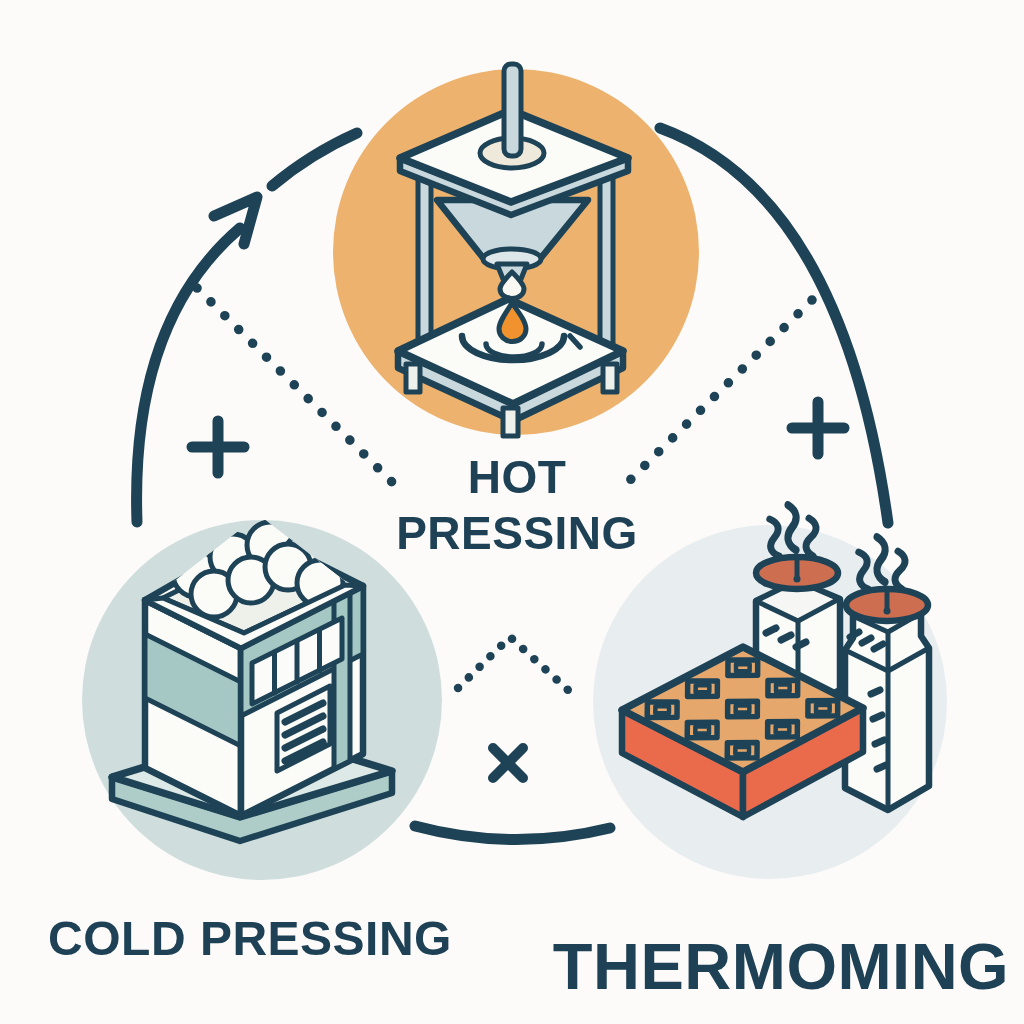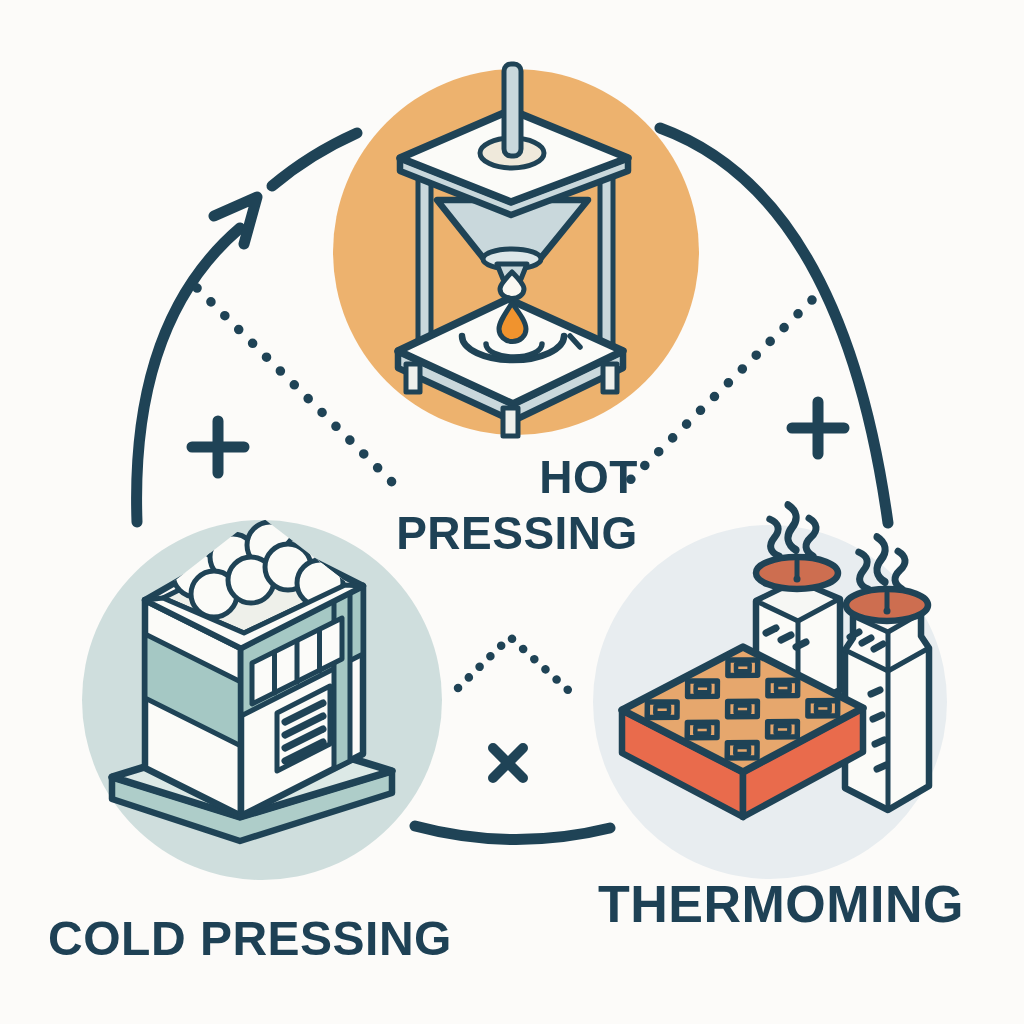--- a/index.html
+++ b/index.html
@@ -20,25 +20,25 @@
   
   .fw{fill:var(--white,#fbfbf8)} .fnone{fill:none}
   .fsteel{fill:var(--steel,#c9d8dc)} .fgrom{fill:var(--grommet,#efe9db)}
   .fdrop{fill:var(--drop-orange,#f0932e)}
   .fteal{fill:var(--teal,#a5c8c4)} .fopen{fill:#eef0ea}
   .fptop{fill:var(--platform-top,#dce9e6)} .fpband{fill:var(--platform-teal,#aecdc9)}
   .fbt{fill:var(--block-top,#e6a76d)} .fbs{fill:var(--block-side,#e96b4c)}
   .fcap{fill:var(--heater-cap,#cd6e50)} .fface{fill:#f6f7f4}
   .mull{stroke:var(--navy,#1f4356);stroke-width:5;fill:none;stroke-linecap:round}
   .label{position:absolute;font-family:"Liberation Sans",sans-serif;font-weight:700;
-         color:var(--text-color,#1e4155);text-align:right;transform:translateX(-50%);
+         color:var(--text-color,#1e4155);text-align:center;transform:translateX(-50%);
          white-space:pre-line;letter-spacing:.5px}
   .hot{left:517px;top:449px;font-size:46px;line-height:1.22}
   .cold{left:250px;top:913px;font-size:48px;line-height:1.1}
-  .thermo{left:781px;top:876px;font-size:52px;line-height:1.1}
+  .thermo{left:781px;top:931px;font-size:65px;line-height:1.1}
 </style>
 </head>
 <body>
 
 <div class="canvas">
 <svg width="1024" height="1024" viewBox="0 0 1024 1024">
 
   <circle cx="516" cy="252" r="183" fill="#edb26e"></circle>
   <circle cx="262" cy="700" r="180" fill="#cfdedd"></circle>
   <circle cx="770" cy="702" r="177" fill="#e8edf0"></circle>

